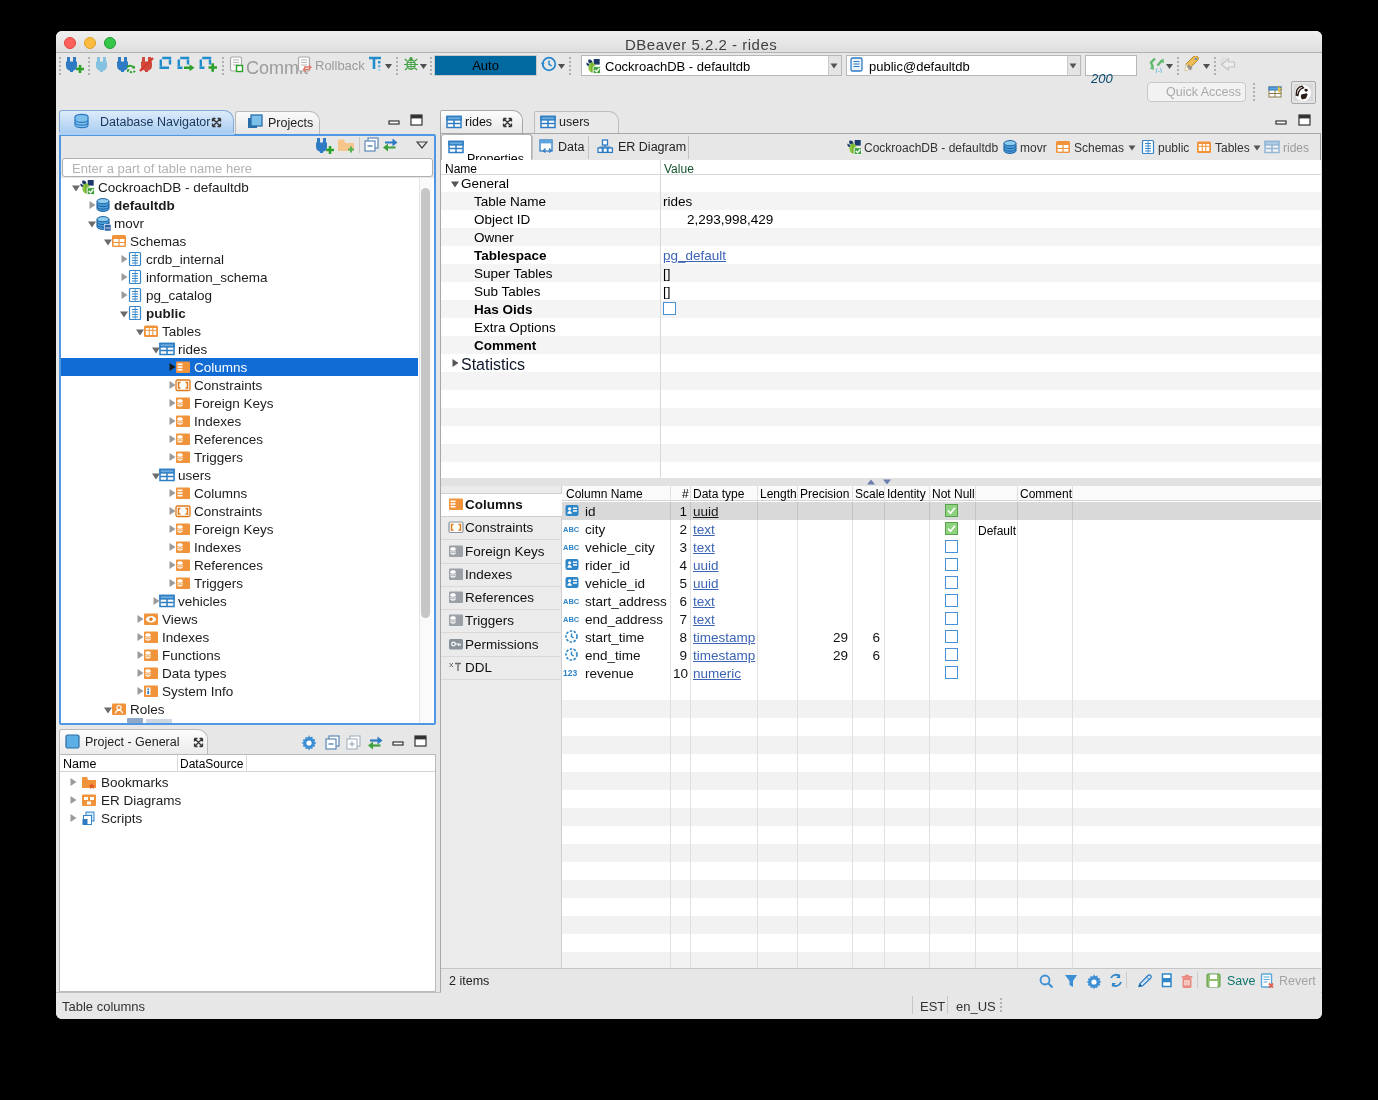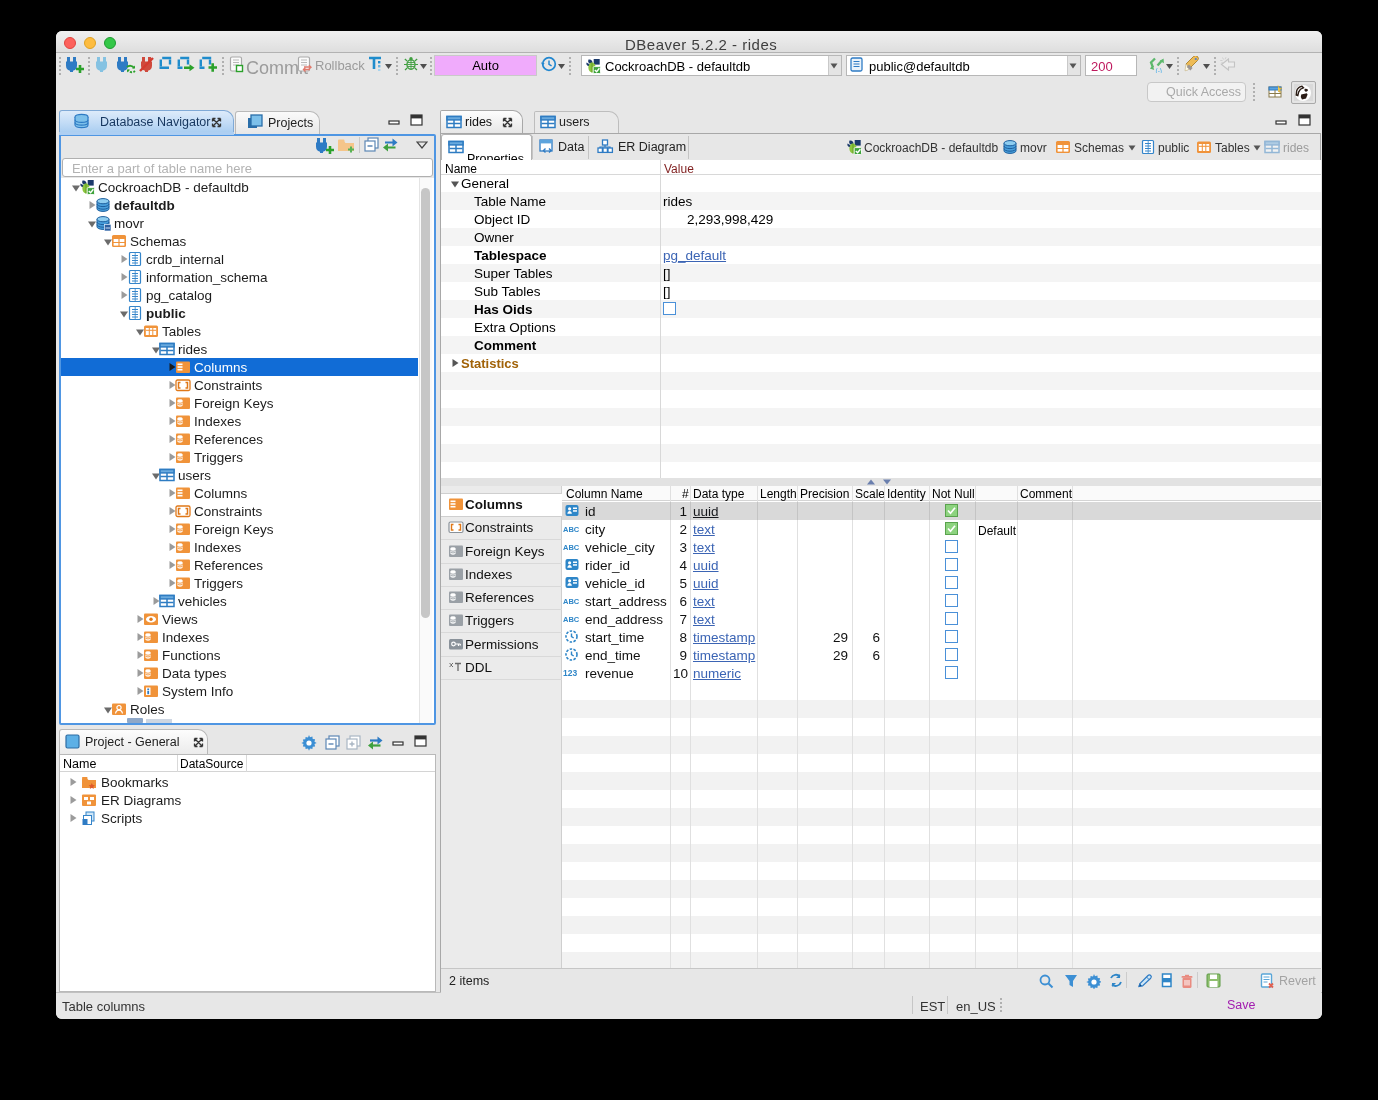--- a/index.html
+++ b/index.html
@@ -83,21 +83,21 @@
     <svg style="position:absolute;left:347px;top:24px;" width="16" height="17" viewBox="0 0 16 17">
       <ellipse cx="8" cy="9.5" rx="4" ry="4.8" fill="none" stroke="#3f9e3f" stroke-width="1.4"></ellipse>
       <circle cx="8" cy="3.8" r="1.7" fill="#3f9e3f"></circle>
       <path d="M8 5v9M5 7.5h6M4.5 9.5h7M5 11.5h6" stroke="#3f9e3f" stroke-width="0.9"></path>
       <path d="M4.2 6 1.8 4M11.8 6 14.2 4M3.9 9.5H1M12.1 9.5H15M4.2 13 2 15M11.8 13 14 15" stroke="#3f9e3f" stroke-width="1.2"></path>
     </svg>
     <svg style="position:absolute;left:364px;top:31px;" width="8" height="8" viewBox="0 0 8 8">
       <path d="M0 2h7L3.5 7z" fill="#4f4f4f"></path>
     </svg>
     <div style="left:374px;top:26px;width:2px;height:18px;background:repeating-linear-gradient(#b0b0b0 0 2px,transparent 2px 4px);"></div>
-    <div style="left:378px;top:24px;width:103px;height:21px;background:#f0abfc;border:1px solid #c9c9c9;text-align:center;font-size:13px;color:#000;line-height:19px;">Auto</div>
+    <div style="left:378px;top:24px;width:103px;height:21px;background:#0369a1;border:1px solid #c9c9c9;text-align:center;font-size:13px;color:#000;line-height:19px;">Auto</div>
     <svg style="position:absolute;left:484px;top:25px;" width="18" height="17" viewBox="0 0 18 17">
       <circle cx="9" cy="8" r="6.3" fill="none" stroke="#2287cf" stroke-width="1.7"></circle>
       <path d="M9 4.5V8.3l2.6 1.6" stroke="#2287cf" stroke-width="1.5" fill="none"></path>
       <path d="M2.7 10 1 6.5 4.6 7z" fill="#2287cf"></path>
     </svg>
     <svg style="position:absolute;left:502px;top:31px;" width="8" height="8" viewBox="0 0 8 8">
       <path d="M0 2h7L3.5 7z" fill="#4f4f4f"></path>
     </svg>
     <div style="left:513px;top:26px;width:2px;height:18px;background:repeating-linear-gradient(#b0b0b0 0 2px,transparent 2px 4px);"></div>
     <div style="left:525px;top:24px;width:261px;height:21px;background:#fff;border:1px solid #b7b7b7;"></div>
@@ -119,21 +119,21 @@
     <svg style="position:absolute;left:794px;top:26px;" width="14" height="16" viewBox="0 0 14 16">
       <rect x="1" y="1" width="11" height="13" rx="1.5" fill="#eaf3fb" stroke="#2e7bc4" stroke-width="1.3"></rect>
       <path d="M3.5 4.5h6M3.5 7h6M3.5 9.5h6" stroke="#2e7bc4" stroke-width="1.2"></path>
     </svg>
     <span class="t" style="left:813px;top:28px;font-size:13px;color:#000;">public@defaultdb</span>
     <div style="left:1011px;top:25px;width:13px;height:19px;background:#e4e4e4;border-left:1px solid #c9c9c9;"></div>
     <svg style="position:absolute;left:1013px;top:32px;" width="8" height="6" viewBox="0 0 8 6">
       <path d="M0.5 0.5h7L4 5.5z" fill="#555"></path>
     </svg>
     <div style="left:1029px;top:24px;width:52px;height:21px;background:#fff;border:1px solid #b7b7b7;"></div>
-    <span class="t" style="left:1035px;top:28px;font-size:13px;color:#be185d;">200</span>
+    <span class="t" style="left:1035px;top:40px;font-size:13px;color:#0c4a6e;font-style:italic;">200</span>
     <svg style="position:absolute;left:1091px;top:25px;" width="18" height="17" viewBox="0 0 18 17">
       <path d="M8 2.5 L4 6.5 L6 11.5" fill="none" stroke="#5cb86c" stroke-width="2.3"></path>
       <path d="M7.2 14 L2.8 12.6 5.8 9.4 z" fill="#5cb86c"></path>
       <path d="M10.5 9.5 L14.5 5" fill="none" stroke="#5cb86c" stroke-width="2.3"></path>
       <path d="M16.6 2.6 L16.9 7.2 12.7 4.8 z" fill="#5cb86c"></path>
       <text x="8.5" y="16.5" font-size="6.5" fill="#3da8e8" font-family="Liberation Sans">(-)</text>
     </svg>
     <svg style="position:absolute;left:1110px;top:31px;" width="8" height="8" viewBox="0 0 8 8">
       <path d="M0 2h7L3.5 7z" fill="#4f4f4f"></path>
     </svg>
@@ -699,21 +699,21 @@
     <svg style="position:absolute;left:1208px;top:108px;" width="16" height="16" viewBox="0 0 16 16">
       <g opacity="0.45">
         <rect x="1" y="2.5" width="14" height="11" fill="#fff" stroke="#2e7cc2" stroke-width="1.5"></rect>
         <rect x="1" y="2.5" width="14" height="3.4" fill="#6aaade" stroke="#2e7cc2" stroke-width="1.5"></rect>
         <path d="M8 6v7.5M1.5 9.6h13" stroke="#2e7cc2" stroke-width="1.5"></path>
       </g>
     </svg>
     <span class="t" style="left:1227px;top:110px;font-size:12px;color:#9b9b9b;">rides</span>
     <div style="left:385px;top:129px;width:880px;height:318px;background:#fff;"></div>
     <span class="t" style="left:389px;top:131px;font-size:12px;color:#000;">Name</span>
-    <span class="t" style="left:608px;top:131px;font-size:12px;color:#7f1d1d;">Value</span>
+    <span class="t" style="left:608px;top:131px;font-size:12px;color:#14532d;">Value</span>
     <div style="left:385px;top:143px;width:880px;height:1px;background:#d8d8d8;"></div>
     <div style="left:604px;top:129px;width:1px;height:318px;background:#d8d8d8;"></div>
     <svg style="position:absolute;left:394px;top:148px;" width="10" height="10" viewBox="0 0 10 10">
       <path d="M1 2.5 L9 2.5 L5 8.5 z" fill="#555"></path>
     </svg>
     <span class="t" style="left:405px;top:145px;font-size:13.5px;color:#000;">General</span>
     <div style="left:385px;top:161px;width:880px;height:18px;background:#f4f4f4;"></div>
     <div style="left:604px;top:161px;width:1px;height:18px;background:#d8d8d8;"></div>
     <span class="t" style="left:418px;top:163px;font-size:13.5px;font-weight:normal;color:#000;">Table Name</span>
     <span class="t" style="left:607px;top:163px;font-size:13.5px;color:#000;">rides</span>
@@ -734,21 +734,21 @@
     <div style="left:604px;top:269px;width:1px;height:18px;background:#d8d8d8;"></div>
     <span class="t" style="left:418px;top:271px;font-size:13.5px;font-weight:bold;color:#000;">Has Oids</span>
     <div style="left:607px;top:271px;width:13px;height:13px;background:#fff;border:1px solid #4a90d8;"></div>
     <span class="t" style="left:418px;top:289px;font-size:13.5px;font-weight:normal;color:#000;">Extra Options</span>
     <div style="left:385px;top:305px;width:880px;height:18px;background:#f4f4f4;"></div>
     <div style="left:604px;top:305px;width:1px;height:18px;background:#d8d8d8;"></div>
     <span class="t" style="left:418px;top:307px;font-size:13.5px;font-weight:bold;color:#000;">Comment</span>
     <svg style="position:absolute;left:394px;top:327px;" width="10" height="10" viewBox="0 0 10 10">
       <path d="M2.5 1 L8.5 5 L2.5 9 z" fill="#555"></path>
     </svg>
-    <span class="t" style="left:405px;top:325px;font-size:13px;color:#a16207;font-weight:bold;">Statistics</span>
+    <span class="t" style="left:405px;top:325px;font-size:16px;color:#0f172a;">Statistics</span>
     <div style="left:385px;top:341px;width:880px;height:18px;background:#f4f4f4;"></div>
     <div style="left:604px;top:341px;width:1px;height:18px;background:#d8d8d8;"></div>
     <div style="left:385px;top:377px;width:880px;height:18px;background:#f4f4f4;"></div>
     <div style="left:604px;top:377px;width:1px;height:18px;background:#d8d8d8;"></div>
     <div style="left:385px;top:413px;width:880px;height:18px;background:#f4f4f4;"></div>
     <div style="left:604px;top:413px;width:1px;height:18px;background:#d8d8d8;"></div>
     <div style="left:385px;top:447px;width:880px;height:8px;background:#e2e2e2;"></div>
     <svg style="position:absolute;left:810px;top:448px;" width="10" height="6" viewBox="0 0 10 6">
       <path d="M1 5.5 L5 0.5 L9 5.5z" fill="#6a7fae"></path>
     </svg>
@@ -1063,19 +1063,19 @@
       <rect x="1.5" y="2" width="11" height="1.8" rx="0.9" fill="#e98b80"></rect>
       <rect x="5" y="0.8" width="4" height="1.6" fill="#e98b80"></rect>
       <path d="M5 6v5.5M7 6v5.5M9 6v5.5" stroke="#fff" stroke-width="1"></path>
     </svg>
     <div style="left:1141px;top:941px;width:1px;height:16px;background:#cccccc;"></div>
     <svg style="position:absolute;left:1150px;top:942px;" width="15" height="15" viewBox="0 0 15 15">
       <rect x="1" y="1" width="13" height="13" rx="1" fill="#8fbf6f" stroke="#5c9a45" stroke-width="1"></rect>
       <rect x="4" y="1.5" width="7" height="4.5" fill="#fff"></rect>
       <rect x="3.5" y="8" width="8" height="6" fill="#fff"></rect>
     </svg>
-    <span class="t" style="left:1171px;top:943px;font-size:12.5px;color:#a21caf;margin-top:24px;">Save</span>
+    <span class="t" style="left:1171px;top:943px;font-size:12.5px;color:#0f766e;">Save</span>
     <svg style="position:absolute;left:1204px;top:942px;" width="15" height="16" viewBox="0 0 15 16">
       <rect x="1.5" y="1" width="10" height="13" rx="1" fill="#fff" stroke="#5aa6d8" stroke-width="1.4"></rect>
       <path d="M3.5 4h6M3.5 6.5h6M3.5 9h4" stroke="#5aa6d8" stroke-width="1.2"></path>
       <path d="M9 10.5l4 4M13 10.5l-4 4" stroke="#e06050" stroke-width="1.8"></path>
     </svg>
     <span class="t" style="left:1223px;top:943px;font-size:12.5px;color:#a3a3a3;">Revert</span>
   </div>
 </body></html>

